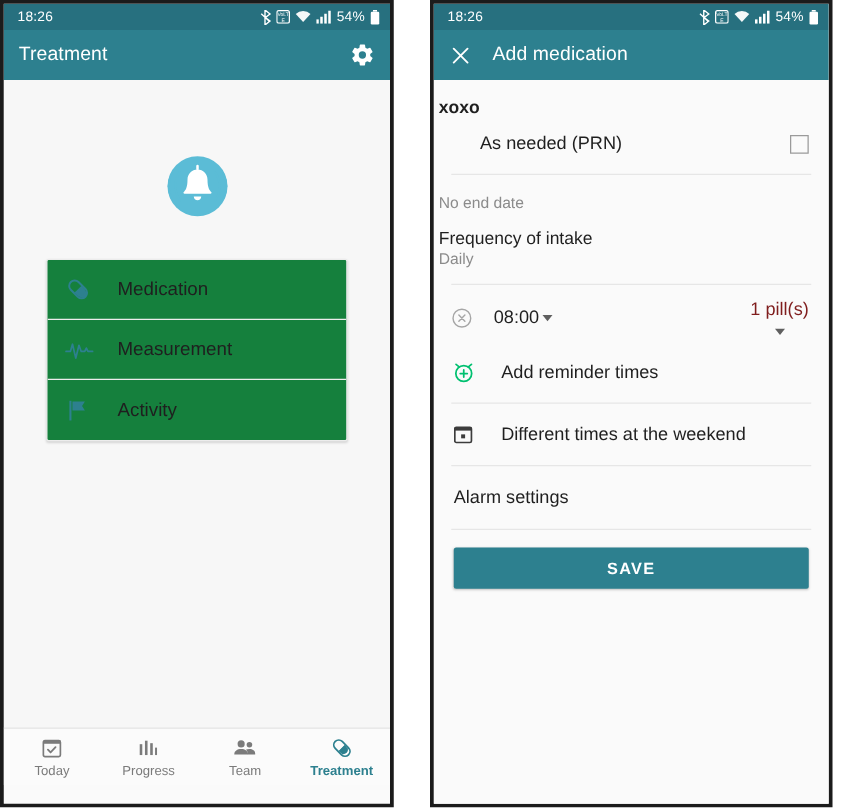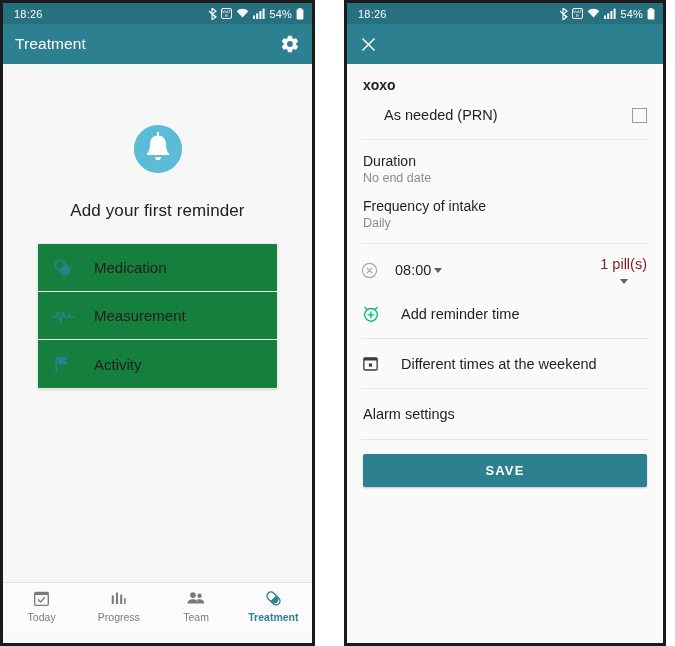--- a/index.html
+++ b/index.html
@@ -130,21 +130,21 @@
   
   .body-right {
     height: 585px;
     background: #fafafa;
     display: flex;
     flex-direction: column;
     overflow: hidden;
   }
   .divider { height: 1px; background: #e6e6e6; margin: 0 14px; }
   .frow {
-    padding: 13px 16px 0 16px;
+    padding: 13px 16px 0 4px;
   }
   .frow .pri { font-size: 14px; color: #1f1f1f; }
   .frow .pri.bold { font-weight: bold; }
   .frow .sec { font-size: 12.5px; color: #8b8b8b; margin-top: 2px; }
   .frow.pad-b { padding-bottom: 13px; }
 
   .checkrow {
     display: flex; align-items: center;
     padding: 14px 16px 16px 16px;
     cursor: pointer;
@@ -270,21 +270,20 @@
           <path d="M34 14.8v2.4" stroke="#ffffff" stroke-width="2" stroke-linecap="round"></path>
           <g fill="none" stroke="#5bbcd6" stroke-width="1.5" stroke-linecap="round">
             <path d="M13.5 20.5A24 24 0 0 0 13.5 41.5"></path>
             <path d="M20 19.5A20 20 0 0 0 20 42.5"></path>
             <path d="M54.5 20.5A24 24 0 0 1 54.5 41.5"></path>
             <path d="M48 19.5A20 20 0 0 1 48 42.5"></path>
           </g>
         </svg>
       </div>
 
-      <div class="empty-title">Add your first reminder</div>
 
       <div class="card">
 
         <div class="card-row">
           <span class="ic">
             <svg width="21" height="21" viewBox="0 0 24 24">
               <g transform="rotate(-45 12 12)">
                 <rect x="7" y="2.5" width="10" height="19" rx="5" fill="none" stroke="#2d808f" stroke-width="1.8"></rect>
                 <path d="M7.9 12h8.2v4.5a5 5 0 0 1-5 5h1.8a5 5 0 0 1-5-5Z" fill="#2d808f"></path>
                 <rect x="7.9" y="12" width="8.2" height="4.6" fill="#2d808f"></rect>
@@ -392,37 +391,37 @@
         </svg>
       </span>
     </div>
 
     <div class="appbar">
       <span class="closex">
         <svg width="19" height="19" viewBox="0 0 24 24">
           <path d="M5 5 L19 19 M19 5 L5 19" stroke="#ffffff" stroke-width="1.9" stroke-linecap="round"></path>
         </svg>
       </span>
+      <span class="title withclose">Add medication</span>
     </div>
 
     <div class="body-right">
 
       <div class="frow">
         <div class="pri bold">xoxo</div>
       </div>
 
       <div class="checkrow">
         <span class="lbl">As needed (PRN)</span>
         <span class="checkbox"></span>
       </div>
 
       <div class="divider"></div>
 
       <div class="frow">
-        <div class="pri">Duration</div>
         <div class="sec">No end date</div>
       </div>
 
       <div class="frow pad-b">
         <div class="pri">Frequency of intake</div>
         <div class="sec">Daily</div>
       </div>
 
       <div class="divider"></div>
 
@@ -444,21 +443,21 @@
       </div>
 
       <div class="iconrow">
         <span class="ic">
           <svg width="20" height="20" viewBox="0 0 24 24">
             <circle cx="12" cy="13" r="7.6" fill="none" stroke="#00c070" stroke-width="1.7"></circle>
             <path d="M12 9.6v6.8 M8.6 13h6.8" stroke="#00c070" stroke-width="1.7" stroke-linecap="round"></path>
             <path d="M4.6 4.2 L7.6 6.6 M19.4 4.2 L16.4 6.6" stroke="#00c070" stroke-width="1.7" stroke-linecap="round"></path>
           </svg>
         </span>
-        <span class="lbl">Add reminder time</span>
+        <span class="lbl">Add reminder times</span>
       </div>
 
       <div class="divider"></div>
 
       <div class="iconrow weekend">
         <span class="ic">
           <svg width="19" height="19" viewBox="0 0 24 24">
             <rect x="3.6" y="4.8" width="16.8" height="15.4" rx="1.6" fill="none" stroke="#3c3c3c" stroke-width="1.7"></rect>
             <rect x="3.6" y="4.8" width="16.8" height="3.4" fill="#3c3c3c"></rect>
             <rect x="10" y="12" width="4" height="4" fill="#3c3c3c"></rect>

